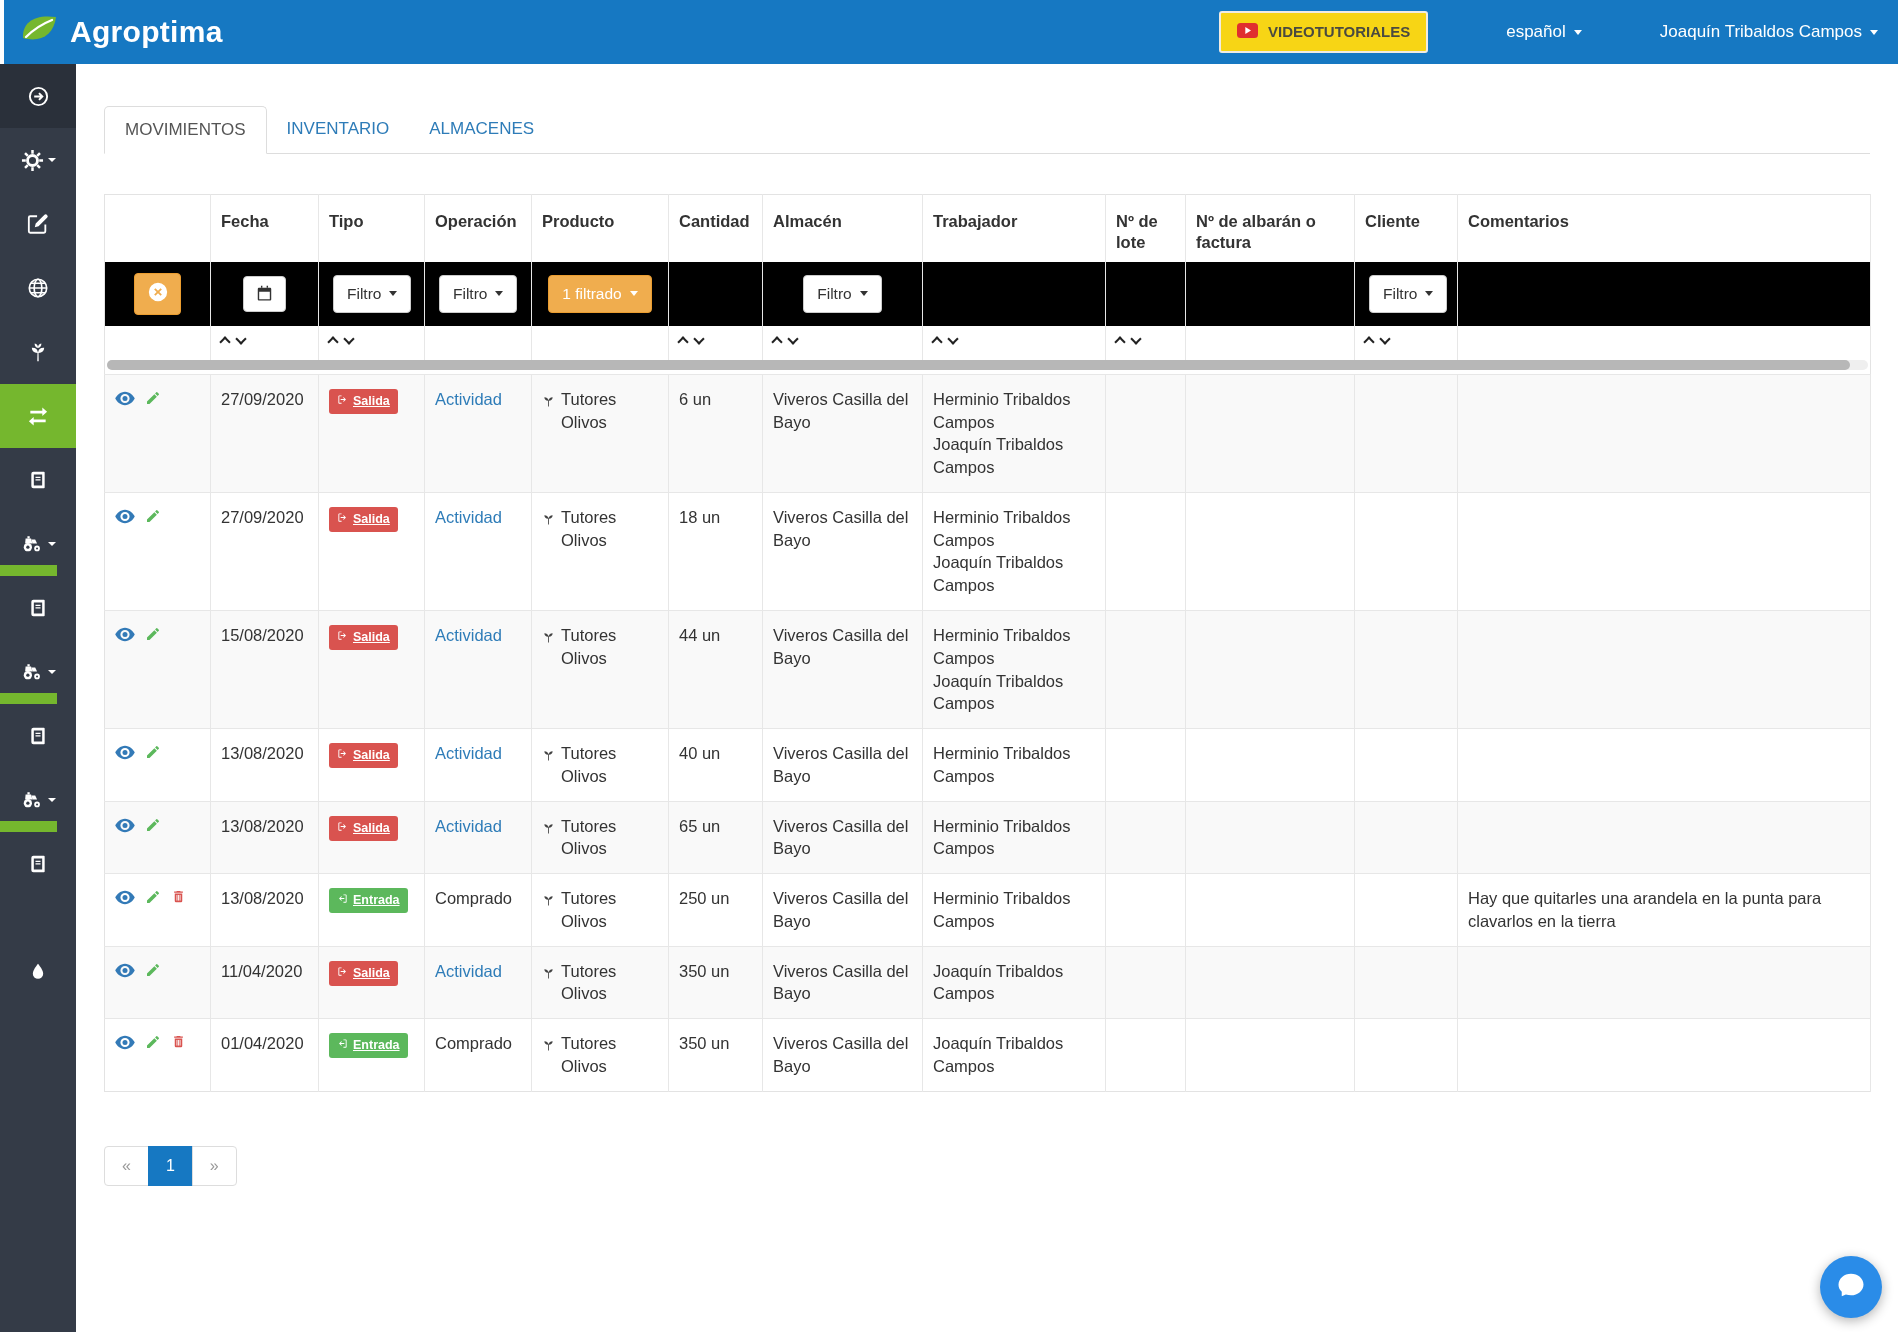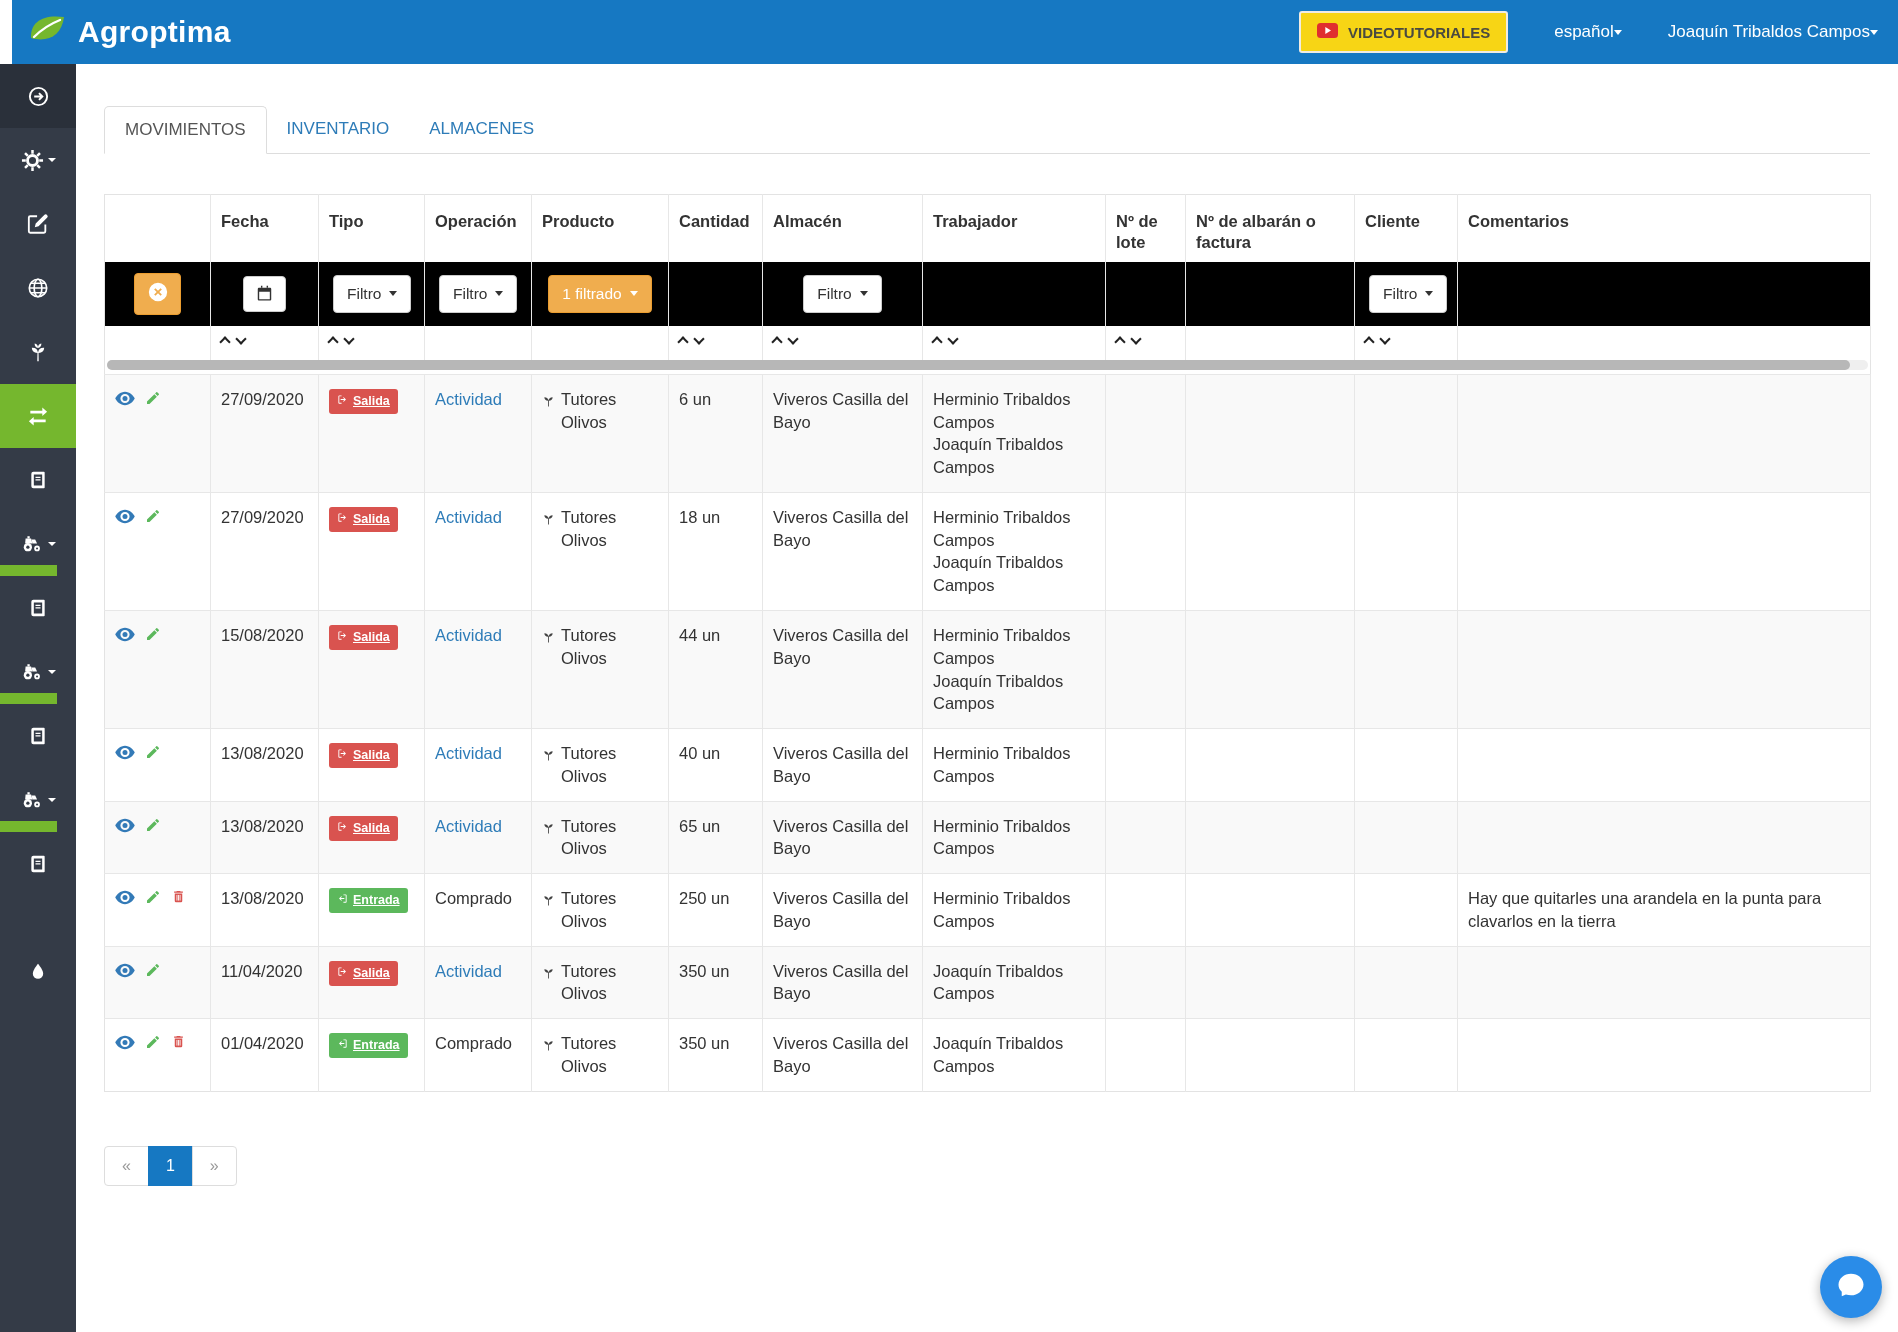--- a/index.html
+++ b/index.html
@@ -4,29 +4,29 @@
 <style>
   :root{
     --c-blue:#1678c2; --c-green:#75b72e; --c-red:#d9534f;
     --c-badge-green:#5cb85c; --c-orange:#f0ad4e; --c-link:#2e7cb8;
   }
   *{box-sizing:border-box;}
   body{margin:0;width:1898px;height:1332px;overflow:hidden;position:relative;
        font-family:"Liberation Sans",sans-serif;color:#333;background:#fff;}
 
   
-  .navbar{position:fixed;top:0;left:12px;right:0;height:64px;background:var(--c-blue);
+  .navbar{position:fixed;top:0;left:4px;right:0;height:64px;background:var(--c-blue);
           display:flex;align-items:center;padding:0 20px 0 14px;z-index:30;}
   .brand{display:flex;align-items:center;gap:10px;cursor:pointer;}
   .brand-text{color:#fff;font-size:30px;font-weight:bold;letter-spacing:.3px;}
   .nav-right{margin-left:auto;display:flex;align-items:center;gap:46px;}
-  .yt-btn{display:flex;align-items:center;gap:10px;background:#f7d515;color:#4a4a40;
+  .yt-btn{display:flex;align-items:flex-start;gap:10px;background:#f7d515;color:#4a4a40;
           font-weight:bold;font-size:15px;padding:10px 16px;border:2px solid #f1ece2;
           border-radius:3px;cursor:pointer;font-family:inherit;}
-  .nav-link{color:#fff;font-size:17px;display:flex;align-items:center;cursor:pointer;}
+  .nav-link{color:#fff;font-size:17px;display:flex;align-items:center;gap:8px;cursor:pointer;margin-left:32px;}
   .caret{width:0;height:0;border-left:4.5px solid transparent;border-right:4.5px solid transparent;
          border-top:5px solid #333;display:inline-block;}
   .white-caret{border-top-color:#fff;}
 
   
   .sidebar{position:fixed;top:64px;left:0;bottom:0;width:76px;background:#343b47;z-index:20;}
   .side-item{height:64px;display:flex;align-items:center;justify-content:center;position:relative;cursor:pointer;}
   .side-item.first{background:#2a303a;}
   .side-item.active{background:var(--c-green);}
   .side-item.gap{margin-top:44px;}

